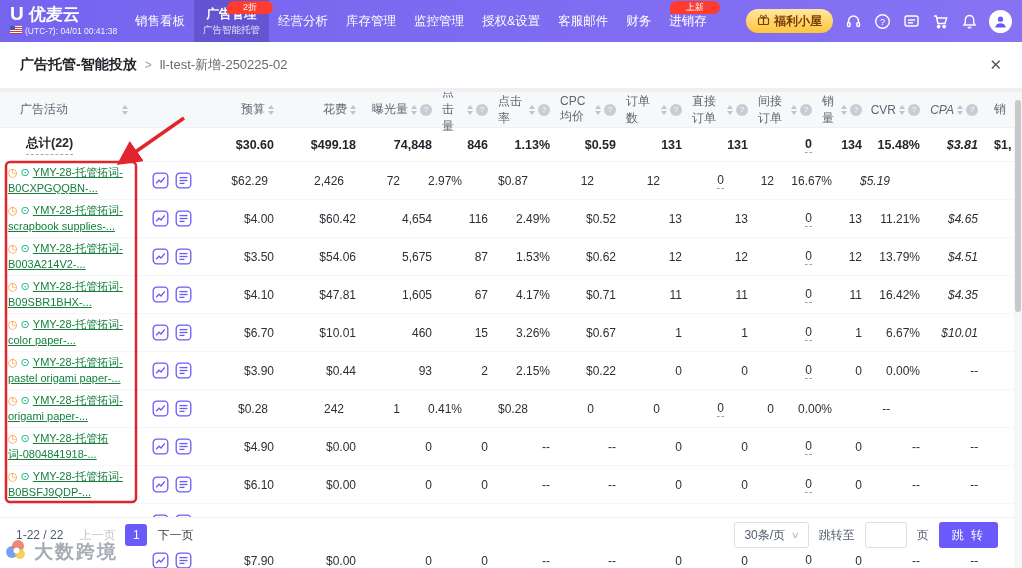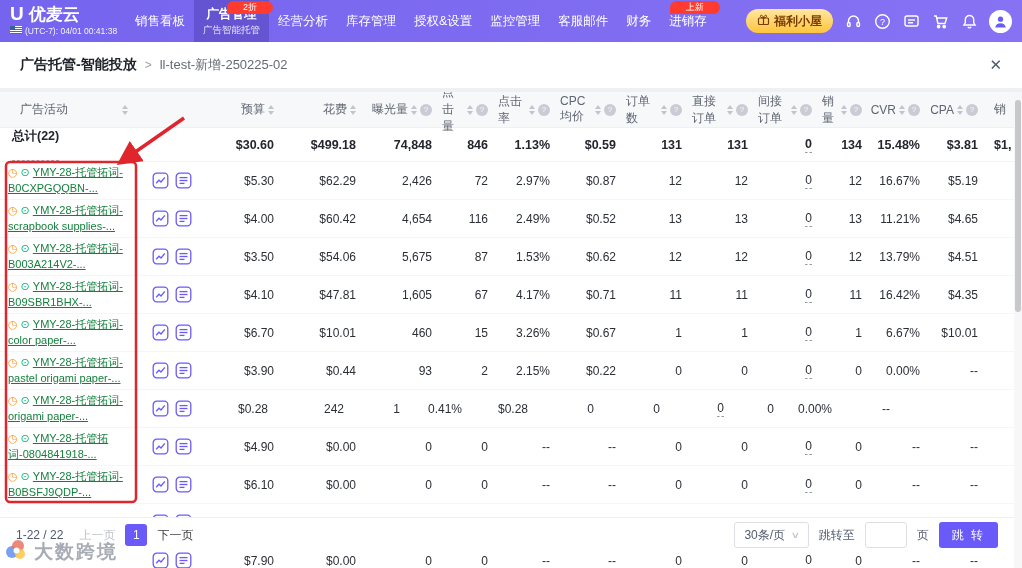--- a/index.html
+++ b/index.html
@@ -45,38 +45,38 @@
   .hcell.c14{justify-content:flex-start;padding-left:6px;padding-right:0;}
   .sorter{display:inline-flex;flex-direction:column;gap:2px;cursor:pointer;}
   .tri-up{width:0;height:0;border-left:3.5px solid transparent;border-right:3.5px solid transparent;border-bottom:4px solid #c0c4cc;}
   .tri-down{width:0;height:0;border-left:3.5px solid transparent;border-right:3.5px solid transparent;border-top:4px solid #c0c4cc;}
   .info{width:12px;height:12px;border-radius:50%;background:#c9ccd4;color:#fff;font-size:8px;
     line-height:12px;text-align:center;flex-shrink:0;cursor:pointer;}
   .cell{flex-shrink:0;}
   .num{display:flex;align-items:center;justify-content:flex-end;padding-right:10px;}
   .num.c14{justify-content:flex-start;padding-left:6px;padding-right:0;}
   .trow{height:34px;border-bottom:1px solid #f2f3f5;font-size:12.5px;font-weight:700;color:#23262e;}
-  .tlabel{display:flex;padding-left:12px;}
+  .tlabel{display:flex;align-items:center;padding-left:26px;}
   .dashed{border-bottom:1px dashed #a8abb2;padding-bottom:2px;}
   .drow{height:38px;border-bottom:1px solid #f5f6f8;font-size:12px;color:#2b2f36;}
   .namecell{display:flex;flex-direction:column;justify-content:center;padding:3px 2px 3px 8px;}
   .nline1{display:flex;align-items:center;gap:3px;}
   .ntext{font-size:11px;color:#15803d;white-space:nowrap;line-height:15px;text-decoration:underline;}
   .nline2{margin-top:1px;}
   .st-ic{font-size:11px;line-height:1;}
   .st-ic.orange{color:#ff9a2e;}
   .st-ic.green{color:#00b578;}
   .acts{display:flex;align-items:center;gap:6px;padding-left:2px;}
   .act-ic{display:flex;cursor:pointer;}
   .u-dash{border-bottom:1px dashed #9aa0a6;padding-bottom:1px;}
 
   
   .c0{width:150px;}.c1{width:46px;}.c2{width:88px;}.c3{width:82px;}.c4{width:76px;}.c5{width:56px;}
   .c6{width:62px;}.c7{width:66px;}.c8{width:66px;}.c9{width:66px;}.c10{width:64px;}.c11{width:50px;}
-  .c12{width:58px;}.c13{width:58px;}.c14{width:60px;}
+  .c12{width:58px;}.c13{width:58px;font-style:italic;}.c14{width:60px;}
 
   
   .pager{position:absolute;left:0;right:8px;top:518px;height:34px;background:#fff;z-index:20;
     display:flex;align-items:center;padding:0 16px;font-size:12px;color:#515a6e;box-shadow:0 -1px 0 #f0f0f0;}
   .pg-prev{color:#bfc3cb;margin-left:16px;cursor:default;}
   .pg-num{width:22px;height:22px;background:#6a5af9;color:#fff;border-radius:3px;display:flex;
     align-items:center;justify-content:center;margin:0 10px;cursor:pointer;}
   .pg-next{color:#404040;cursor:pointer;}
   .pg-right{margin-left:auto;display:flex;align-items:center;gap:10px;}
   .size-select{height:26px;border:1px solid #dcdfe6;border-radius:3px;padding:0 9px;display:flex;
@@ -126,24 +126,24 @@
         <div class="nav-sub">广告智能托管</div>
         <span class="nav-badge">2折</span>
       </div>
       <div class="nav-item">
         <span>经营分析</span>
       </div>
       <div class="nav-item">
         <span>库存管理</span>
       </div>
       <div class="nav-item">
+        <span>监控管理</span>
+      </div>
+      <div class="nav-item">
         <span>授权&amp;设置</span>
-      </div>
-      <div class="nav-item">
-        <span>监控管理</span>
       </div>
       <div class="nav-item">
         <span>客服邮件</span>
       </div>
       <div class="nav-item">
         <span>财务</span>
       </div>
       <div class="nav-item">
         <span>进销存</span>
         <span class="nav-badge">上新</span>
@@ -379,23 +379,20 @@
           </span>
           <span class="act-ic">
             <svg width="17" height="17" viewBox="0 0 17 17">
               <rect x="1.2" y="1.2" width="14.6" height="14.6" rx="3.5" fill="none" stroke="#6a5af9" stroke-width="1.3"></rect>
               <line x1="4.5" y1="5.6" x2="12.5" y2="5.6" stroke="#6a5af9" stroke-width="1.3"></line>
               <line x1="4.5" y1="8.5" x2="12.5" y2="8.5" stroke="#6a5af9" stroke-width="1.3"></line>
               <line x1="4.5" y1="11.4" x2="9.5" y2="11.4" stroke="#6a5af9" stroke-width="1.3"></line>
             </svg>
           </span>
         </div>
-        <div class="cell num c2">
-          <span>$5.30</span>
-        </div>
         <div class="cell num c3">
           <span>$62.29</span>
         </div>
         <div class="cell num c4">
           <span>2,426</span>
         </div>
         <div class="cell num c5">
           <span>72</span>
         </div>
         <div class="cell num c6">

